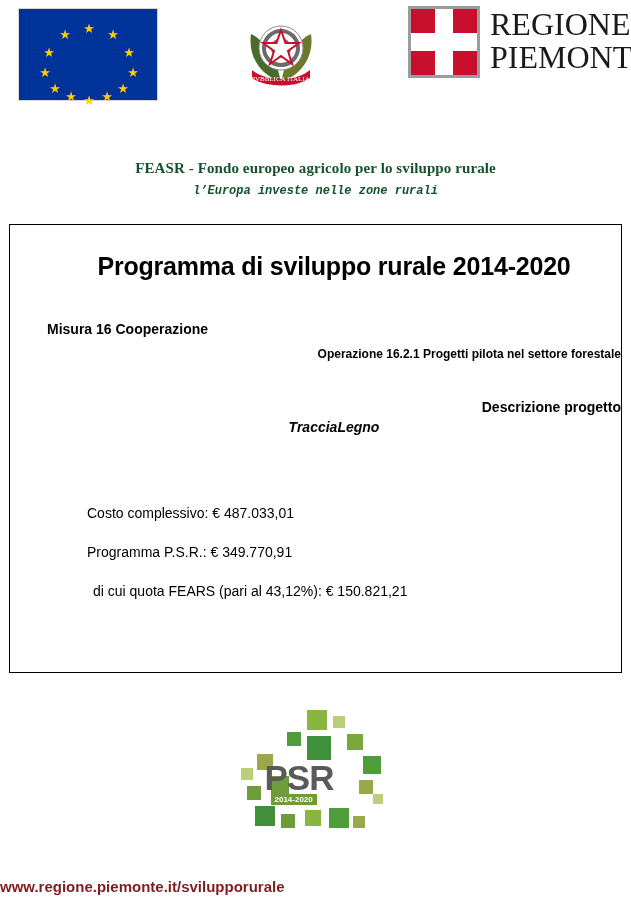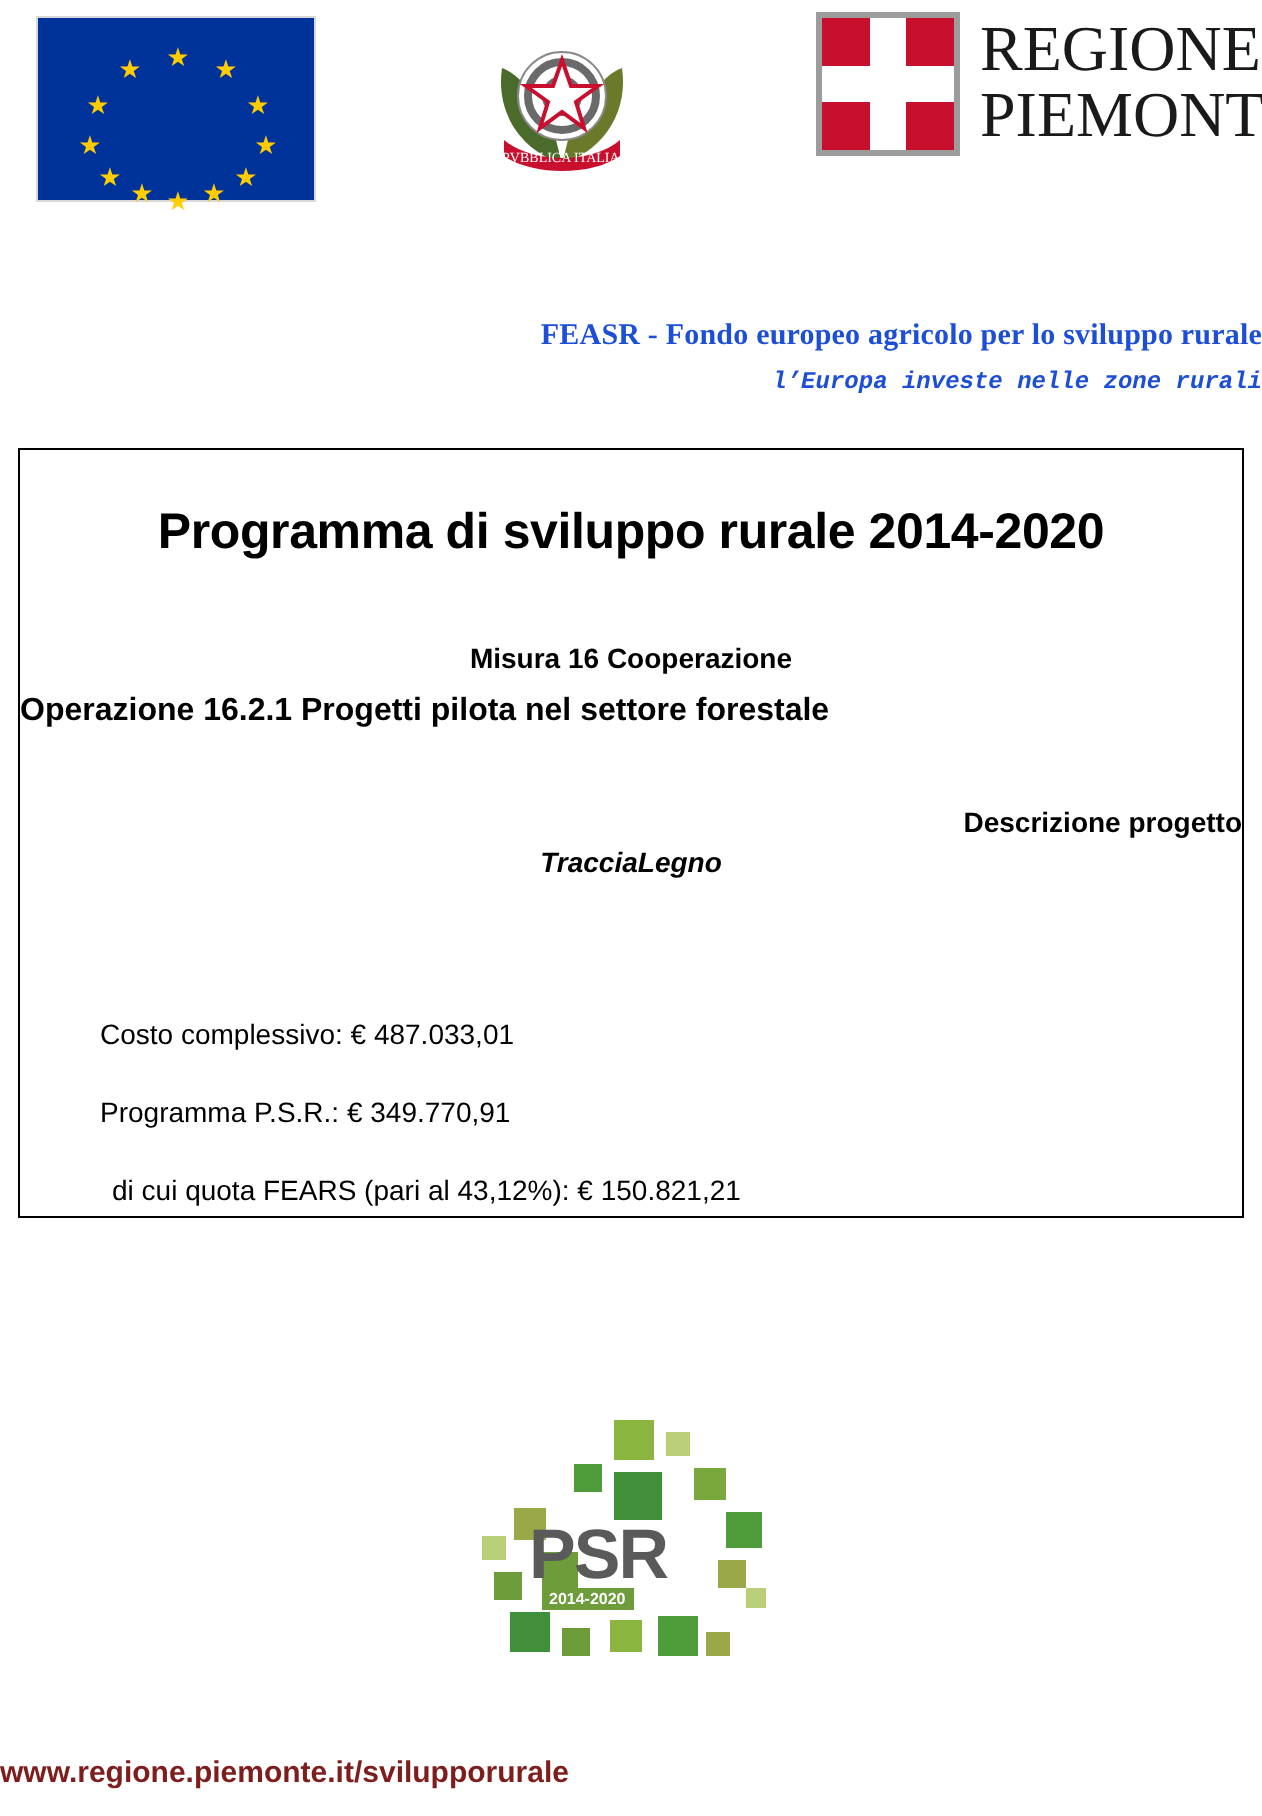--- a/index.html
+++ b/index.html
@@ -103,64 +103,64 @@
     font-family: "Liberation Serif", serif;
     font-size: 32px;
     font-weight: 400;
     letter-spacing: 0px;
     color: #1a1a1a;
     display: block;
   }
 
   
   .feasr-block {
-    text-align: right;
+    text-align: center;
     margin-top: 52px;
     font-family: "Liberation Serif", serif;
-    color: #1d4ed8;
+    color: #14532d;
   }
   .feasr-line1 {
     font-size: 15px;
     font-weight: bold;
     letter-spacing: 0.1px;
   }
   .feasr-line2 {
     font-size: 12px;
     font-weight: bold;
     font-style: italic;
     margin-top: 7px;
     font-family: Liberation Mono, monospace;
   }
 
   
   .main-box {
     position: absolute;
     left: 9px;
     top: 224px;
     width: 613px;
-    height: 385px;
+    height: 449px;
     border: 1px solid #000000;
     box-sizing: border-box;
+    padding-left: 37px;
   }
   .psr-title {
     text-align: center;
     font-size: 25px;
     font-weight: bold;
     margin-top: 27px;
     letter-spacing: -0.2px;
   }
   .measure {
-    text-align: center;
     font-size: 14px;
     font-weight: bold;
     margin-top: 40px;
   }
   .operation {
-    text-align: left;
-    font-size: 16px;
+    text-align: right;
+    font-size: 12px;
     font-weight: bold;
     margin-top: 10px;
   }
   .desc-label {
     text-align: right;
     font-size: 14px;
     font-weight: bold;
     margin-top: 38px;
   }
   .project-name {

